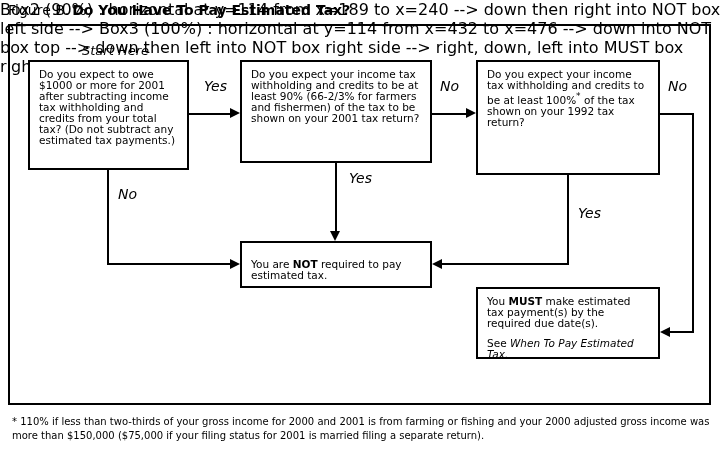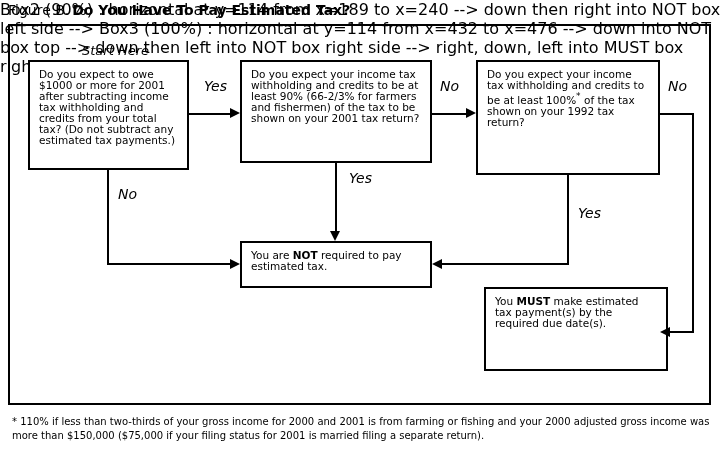--- a/index.html
+++ b/index.html
@@ -52,22 +52,22 @@
   .node p { margin: 0; }
   .node .spacer { height: 9px; }
   .bold { font-weight: bold; }
   .ital { font-style: italic; }
   .bolditalic { font-weight: bold; font-style: italic; }
 
   #box-owe      { left: 28px;  top: 60px;  width: 161px; height: 110px; }
   #box-90pct    { left: 240px; top: 60px;  width: 192px; height: 103px; }
   #box-100pct   { left: 476px; top: 60px;  width: 184px; height: 115px; }
   #box-not-req  { left: 240px; top: 241px; width: 192px; height: 47px;
-                  display: flex; align-items: flex-start; }
-  #box-must     { left: 476px; top: 287px; width: 184px; height: 84px; margin-left: 8px; }
+                  display: flex; align-items: flex-end; }
+  #box-must     { left: 476px; top: 287px; width: 184px; height: 72px; }
 
   
   .hline, .vline {
     position: absolute;
     background: #000;
   }
   .hline { height: 2px; }
   .vline { width: 2px; }
 
   .arrow {
@@ -158,20 +158,24 @@
   </p>
 </div>
 
 <div class="node" id="box-must">
   <p>
     <span>You</span>
     <span class="bold">MUST</span>
     <span>make estimated tax payment(s) by the required due date(s).</span>
   </p>
   <div class="spacer"></div>
+  <p>
+    <span>See</span>
+    <span class="ital">When To Pay Estimated Tax.</span>
+  </p>
 </div>
 
 
 
  Box2 (90%) : horizontal at y=114 from x=189 to x=240 --&gt;
 <div class="hline" style="left:189px; top:113px; width:42px;"></div>
 <div class="arrow arrow-right" style="left:230px; top:108px;"></div>
 <div class="edge-label" style="left:204px; top:78px;">Yes</div>
 
  down then right into NOT box left side --&gt;

